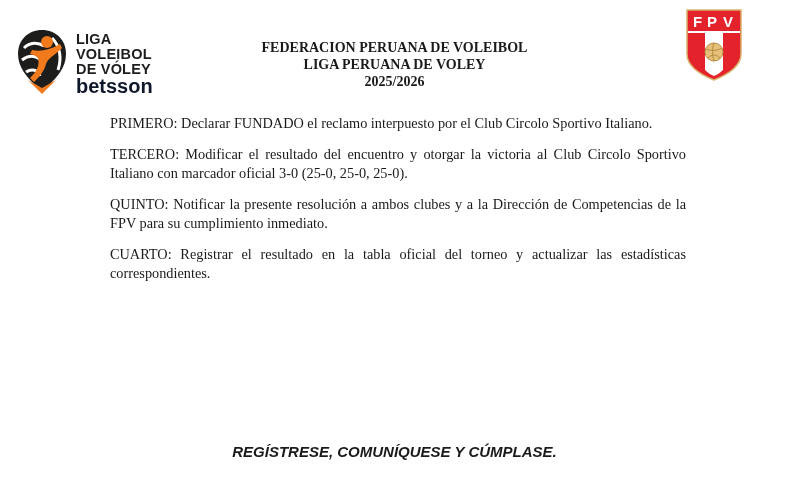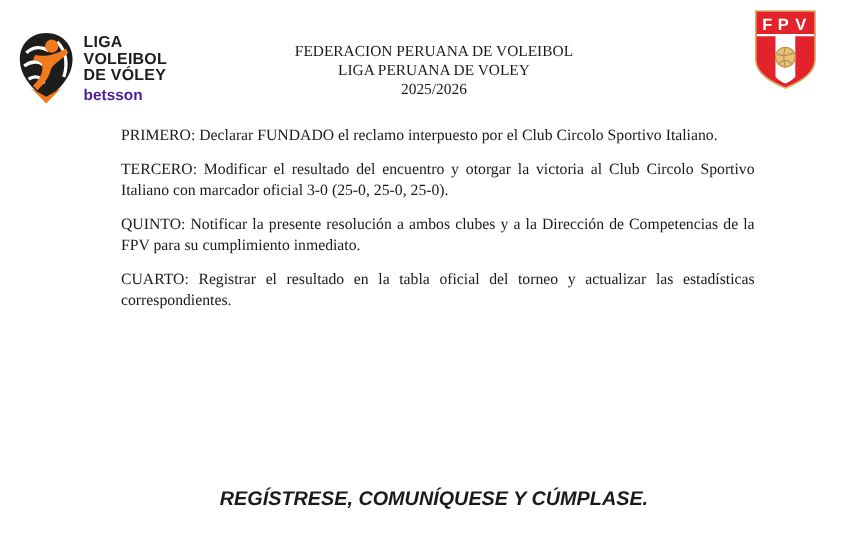--- a/index.html
+++ b/index.html
@@ -1,25 +1,25 @@
 <!DOCTYPE html>
 <html><head>
 <meta charset="utf-8">
 <style>
   html, body { margin:0; padding:0; background:#ffffff; }
   body { width:789px; height:494px; position:relative; overflow:hidden; font-family:"DejaVu Serif", serif; color:#1a1a1a; }
   .logo-lpv { position:absolute; left:16px; top:8px; width:160px; height:66px;margin-top:20px; }
   .lpv-shield { position:absolute; left:0; top:0; width:52px; height:66px; }
   .lpv-text { position:absolute; left:60px; top:4px; font-family:"Liberation Sans", sans-serif; font-weight:bold; font-size:14.5px; line-height:15px; color:#1d1d1b; letter-spacing:0.2px; }
-  .lpv-text .sponsor { color:#4c1d95; font-size:14px; line-height:18px; letter-spacing:0; }
+  .lpv-text .sponsor { color:#0f172a; font-size:20px; line-height:18px; letter-spacing:0; }
   .logo-fpv { position:absolute; left:685px; top:8px; width:58px; height:74px; }
-  .header { position:absolute; left:0; width:789px; top:39px; text-align:center; font-family:"Liberation Serif", serif; font-weight:normal; font-size:14px; line-height:17px; }
+  .header { position:absolute; left:0; width:789px; top:39px; text-align:center; font-family:"Liberation Serif", serif; font-weight:bold; font-size:14px; line-height:17px; }
   .body-text { position:absolute; left:110px; width:576px; top:114px; font-family:"Liberation Serif", serif; font-size:14.3px; line-height:19px; }
   .body-text p { margin:0 0 12px 0; text-align:justify; }
-  .closing { position:absolute; left:0; width:789px; top:443px; text-align:center; font-family:"Liberation Sans", sans-serif; font-weight:bold; font-style:italic; font-size:18px; }
+  .closing { position:absolute; left:0; width:789px; top:443px; text-align:center; font-family:"Liberation Sans", sans-serif; font-weight:bold; font-style:italic; font-size:15px; }
 </style>
 </head>
 <body>
 
 <div class="logo-lpv">
   <svg class="lpv-shield" viewBox="0 0 52 66">
     <path d="M26 2 C40 2 50 12 50 26 C50 40 40 50 34 56 L26 64 L18 56 C12 50 2 40 2 26 C2 12 12 2 26 2 Z" fill="#1d1d1b"></path>
     <path d="M8 20 C14 14 22 14 28 18" stroke="#fff" stroke-width="3" fill="none"></path>
     <path d="M6 32 C14 26 22 28 26 34" stroke="#fff" stroke-width="3" fill="none"></path>
     <path d="M10 44 C16 40 22 42 24 48" stroke="#fff" stroke-width="3" fill="none"></path>

